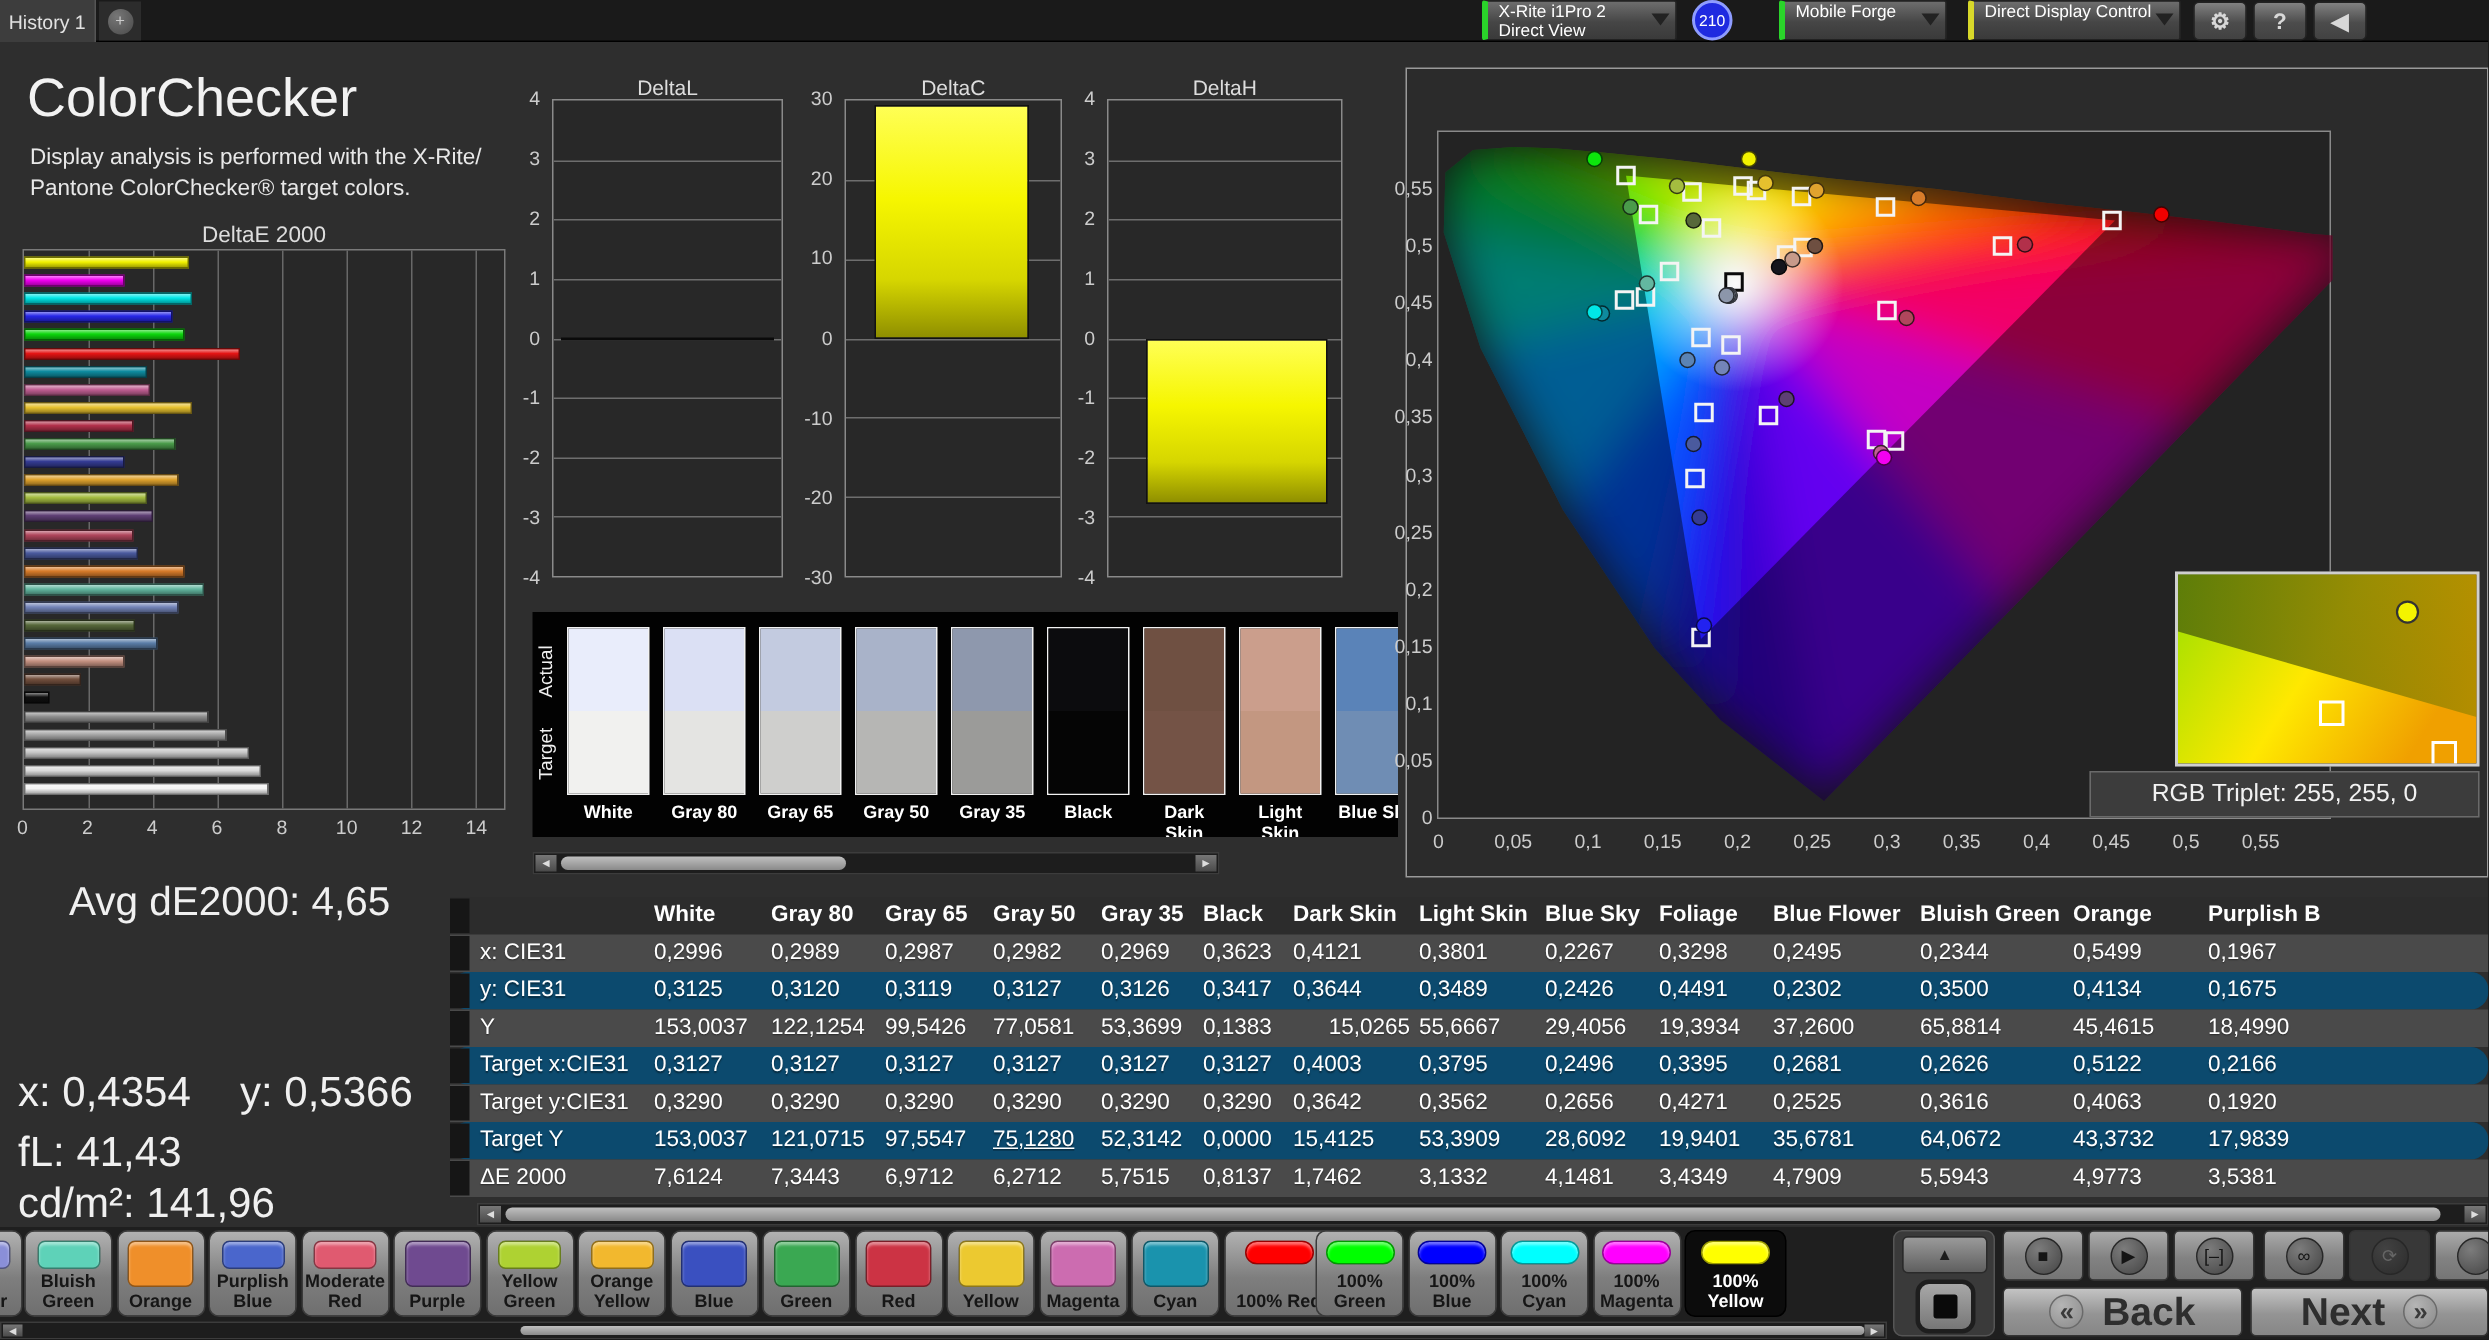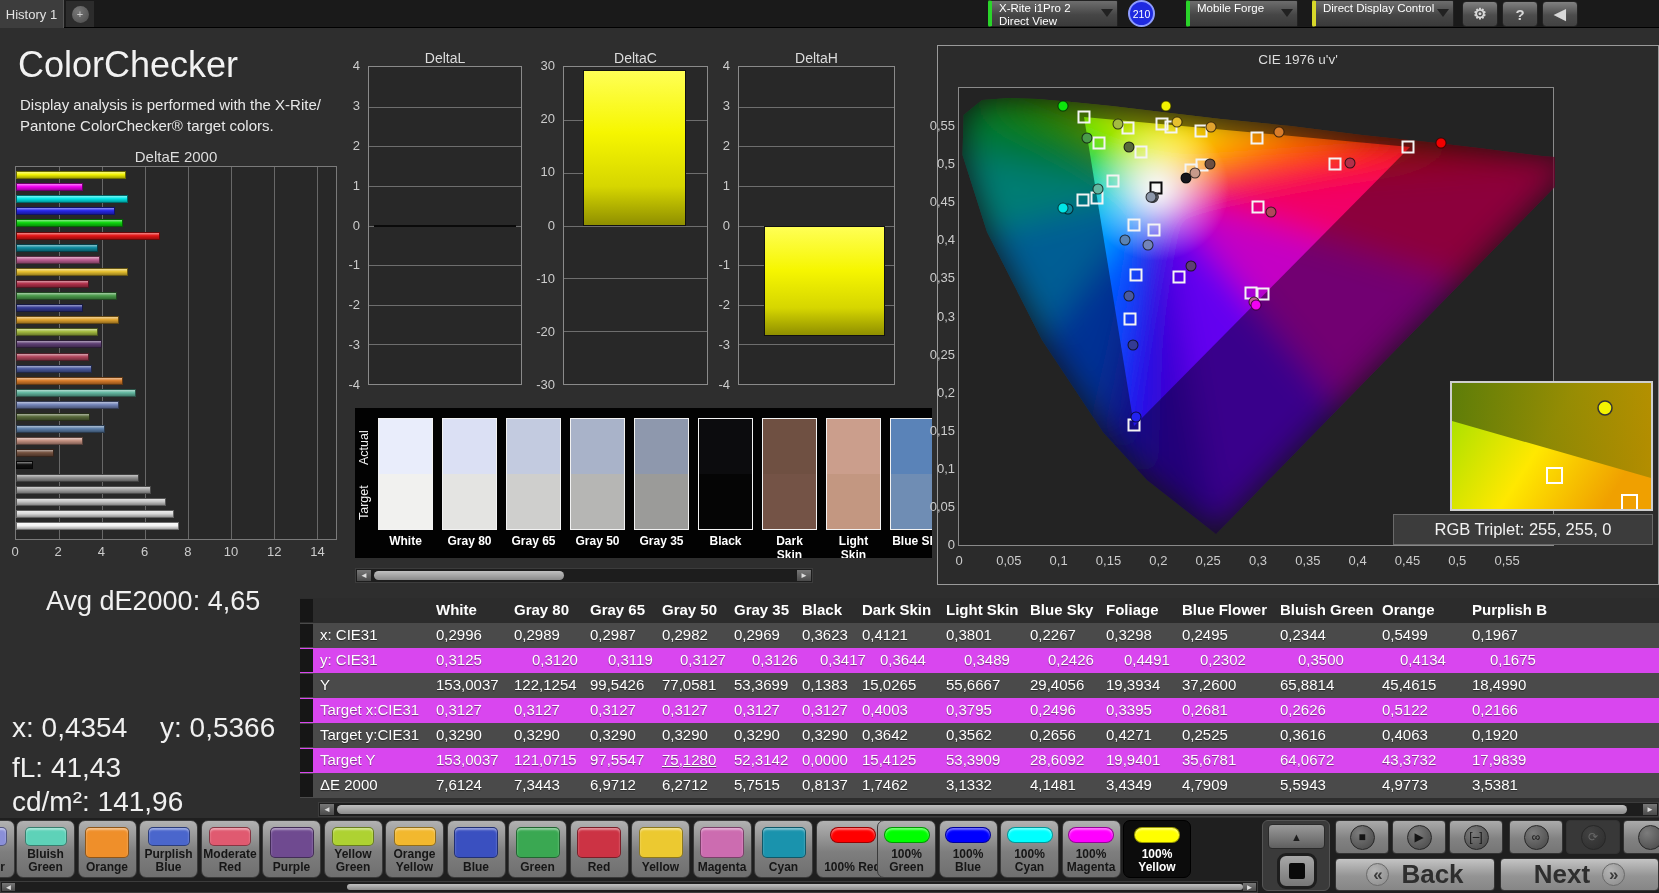--- a/index.html
+++ b/index.html
@@ -67,21 +67,21 @@
   .cie-sq{position:absolute;width:13px;height:13px;border:2px solid #f4f4f4;transform:translate(-50%,-50%);}
   .cie-sq.blk{border-color:#0a0a0a;}
   .cie-dot{position:absolute;width:11px;height:11px;border-radius:50%;border:1px solid rgba(0,0,0,.7);transform:translate(-50%,-50%);}
   .inset{position:absolute;left:512px;top:335px;width:203px;height:130px;border:2px solid #cfcfcf;background:#444;}
   .rgbbar{position:absolute;left:455px;top:468px;width:260px;height:31px;background:#3c3c3c;border:1px solid #6a6a6a;color:#f2f2f2;font-size:16.5px;display:flex;align-items:center;justify-content:center;}
 
   
   #t-head{position:absolute;left:300px;top:598px;width:1359px;height:25px;background:#2c2c2c;display:flex;font-weight:bold;font-size:15px;color:#fff;}
   .trow{position:absolute;left:300px;width:1359px;height:25px;display:flex;font-size:15px;color:#fff;text-shadow:0 1px 1px rgba(0,0,0,.45);}
   .trow.dark{background:#4a4a4a;}
-  .trow.light{background:#d946ef;}
+  .trow.light{background:#0c4a6e;border-radius:12px;}
   .tcell{flex:0 0 auto;padding:3px 0 0 6px;white-space:nowrap;overflow:hidden;}
   .tlabel{position:relative;padding-left:20px;}
   .tlabel::before{content:"";position:absolute;left:0;top:1px;bottom:1px;width:13px;background:#161616;}
 
   
   .toolbar{position:absolute;left:0;top:818px;width:1659px;height:75px;background:#1f1f1f;overflow:hidden;}
   .patch{position:absolute;top:2px;height:58px;border-radius:7px;background:linear-gradient(#b2b2b2,#7e7e7e 55%,#6f6f6f);border:1px solid #3a3a3a;}
   .patch.selected{background:#0c0c0c;border-color:#000;}
   .patch .chip{position:absolute;left:50%;transform:translateX(-50%);border:1px solid rgba(0,0,0,.4);box-shadow:inset 0 2px 2px rgba(255,255,255,.45);}
   .patch .plabel{position:absolute;left:0;bottom:3px;width:100%;text-align:center;font-size:12px;line-height:13px;font-weight:bold;color:#161616;}
@@ -311,21 +311,20 @@
         <div class="sw-label" style="left: 535px;">Blue Sky</div>
       </div>
   </div>
   <div class="hscroll" style="left:355px;top:568px;width:458px;height:15px;">
     <span class="sarr" style="left:1px;">◄</span>
     <span class="thumb" style="left:18px;width:190px;"></span>
     <span class="sarr" style="right:1px;">►</span>
   </div>
 
   <div class="cie-panel">
-    <div class="cie-title">CIE 1976 u'v'</div>
     <div id="cie-plot">
       <svg width="596" height="459" viewBox="0 0 596 459" preserveAspectRatio="none">
         <defs>
           <filter id="soft" x="-20%" y="-20%" width="140%" height="140%">
               <feGaussianBlur stdDeviation="16"></feGaussianBlur>
             </filter>
           <clipPath id="clipHorse">
               <path d="M257,446 L188,392 L144,344 L83,252 L28,144 L3.5,67 L4.6,27 L23,12 L50,10 L79,11 L113,14 L153,18 L203,24 L262,31 L332,38 L403,47 L469,54 L520,60 L583,68 L623,71 Z"></path>
             </clipPath>
           <clipPath id="clipTri">
@@ -512,21 +511,21 @@
         <div class="tcell" style="width: 76px;">0,2267</div>
         <div class="tcell" style="width: 76px;">0,3298</div>
         <div class="tcell" style="width: 98px;">0,2495</div>
         <div class="tcell" style="width: 102px;">0,2344</div>
         <div class="tcell" style="width: 90px;">0,5499</div>
         <div class="tcell" style="width: 100px;">0,1967</div>
       </div>
       <div class="trow light" style="top: 648px;">
         <div class="tcell tlabel" style="width: 130px;">y: CIE31</div>
         <div class="tcell" style="width: 78px;">0,3125</div>
-        <div class="tcell" style="width: 76px; margin-left: 18px;">0,3120</div>
+        <div class="tcell" style="width: 76px;">0,3120</div>
         <div class="tcell" style="width: 72px;">0,3119</div>
         <div class="tcell" style="width: 72px;">0,3127</div>
         <div class="tcell" style="width: 68px;">0,3126</div>
         <div class="tcell" style="width: 60px;">0,3417</div>
         <div class="tcell" style="width: 84px;">0,3644</div>
         <div class="tcell" style="width: 84px;">0,3489</div>
         <div class="tcell" style="width: 76px;">0,2426</div>
         <div class="tcell" style="width: 76px;">0,4491</div>
         <div class="tcell" style="width: 98px;">0,2302</div>
         <div class="tcell" style="width: 102px;">0,3500</div>
@@ -534,21 +533,21 @@
         <div class="tcell" style="width: 100px;">0,1675</div>
       </div>
       <div class="trow dark" style="top: 673px;">
         <div class="tcell tlabel" style="width: 130px;">Y</div>
         <div class="tcell" style="width: 78px;">153,0037</div>
         <div class="tcell" style="width: 76px;">122,1254</div>
         <div class="tcell" style="width: 72px;">99,5426</div>
         <div class="tcell" style="width: 72px;">77,0581</div>
         <div class="tcell" style="width: 68px;">53,3699</div>
         <div class="tcell" style="width: 60px;">0,1383</div>
-        <div class="tcell" style="width: 84px;">15,0265</div>
+        <div class="tcell" style="width: 84px; text-align: right;">15,0265</div>
         <div class="tcell" style="width: 84px;">55,6667</div>
         <div class="tcell" style="width: 76px;">29,4056</div>
         <div class="tcell" style="width: 76px;">19,3934</div>
         <div class="tcell" style="width: 98px;">37,2600</div>
         <div class="tcell" style="width: 102px;">65,8814</div>
         <div class="tcell" style="width: 90px;">45,4615</div>
         <div class="tcell" style="width: 100px;">18,4990</div>
       </div>
       <div class="trow light" style="top: 698px;">
         <div class="tcell tlabel" style="width: 130px;">Target x:CIE31</div>

